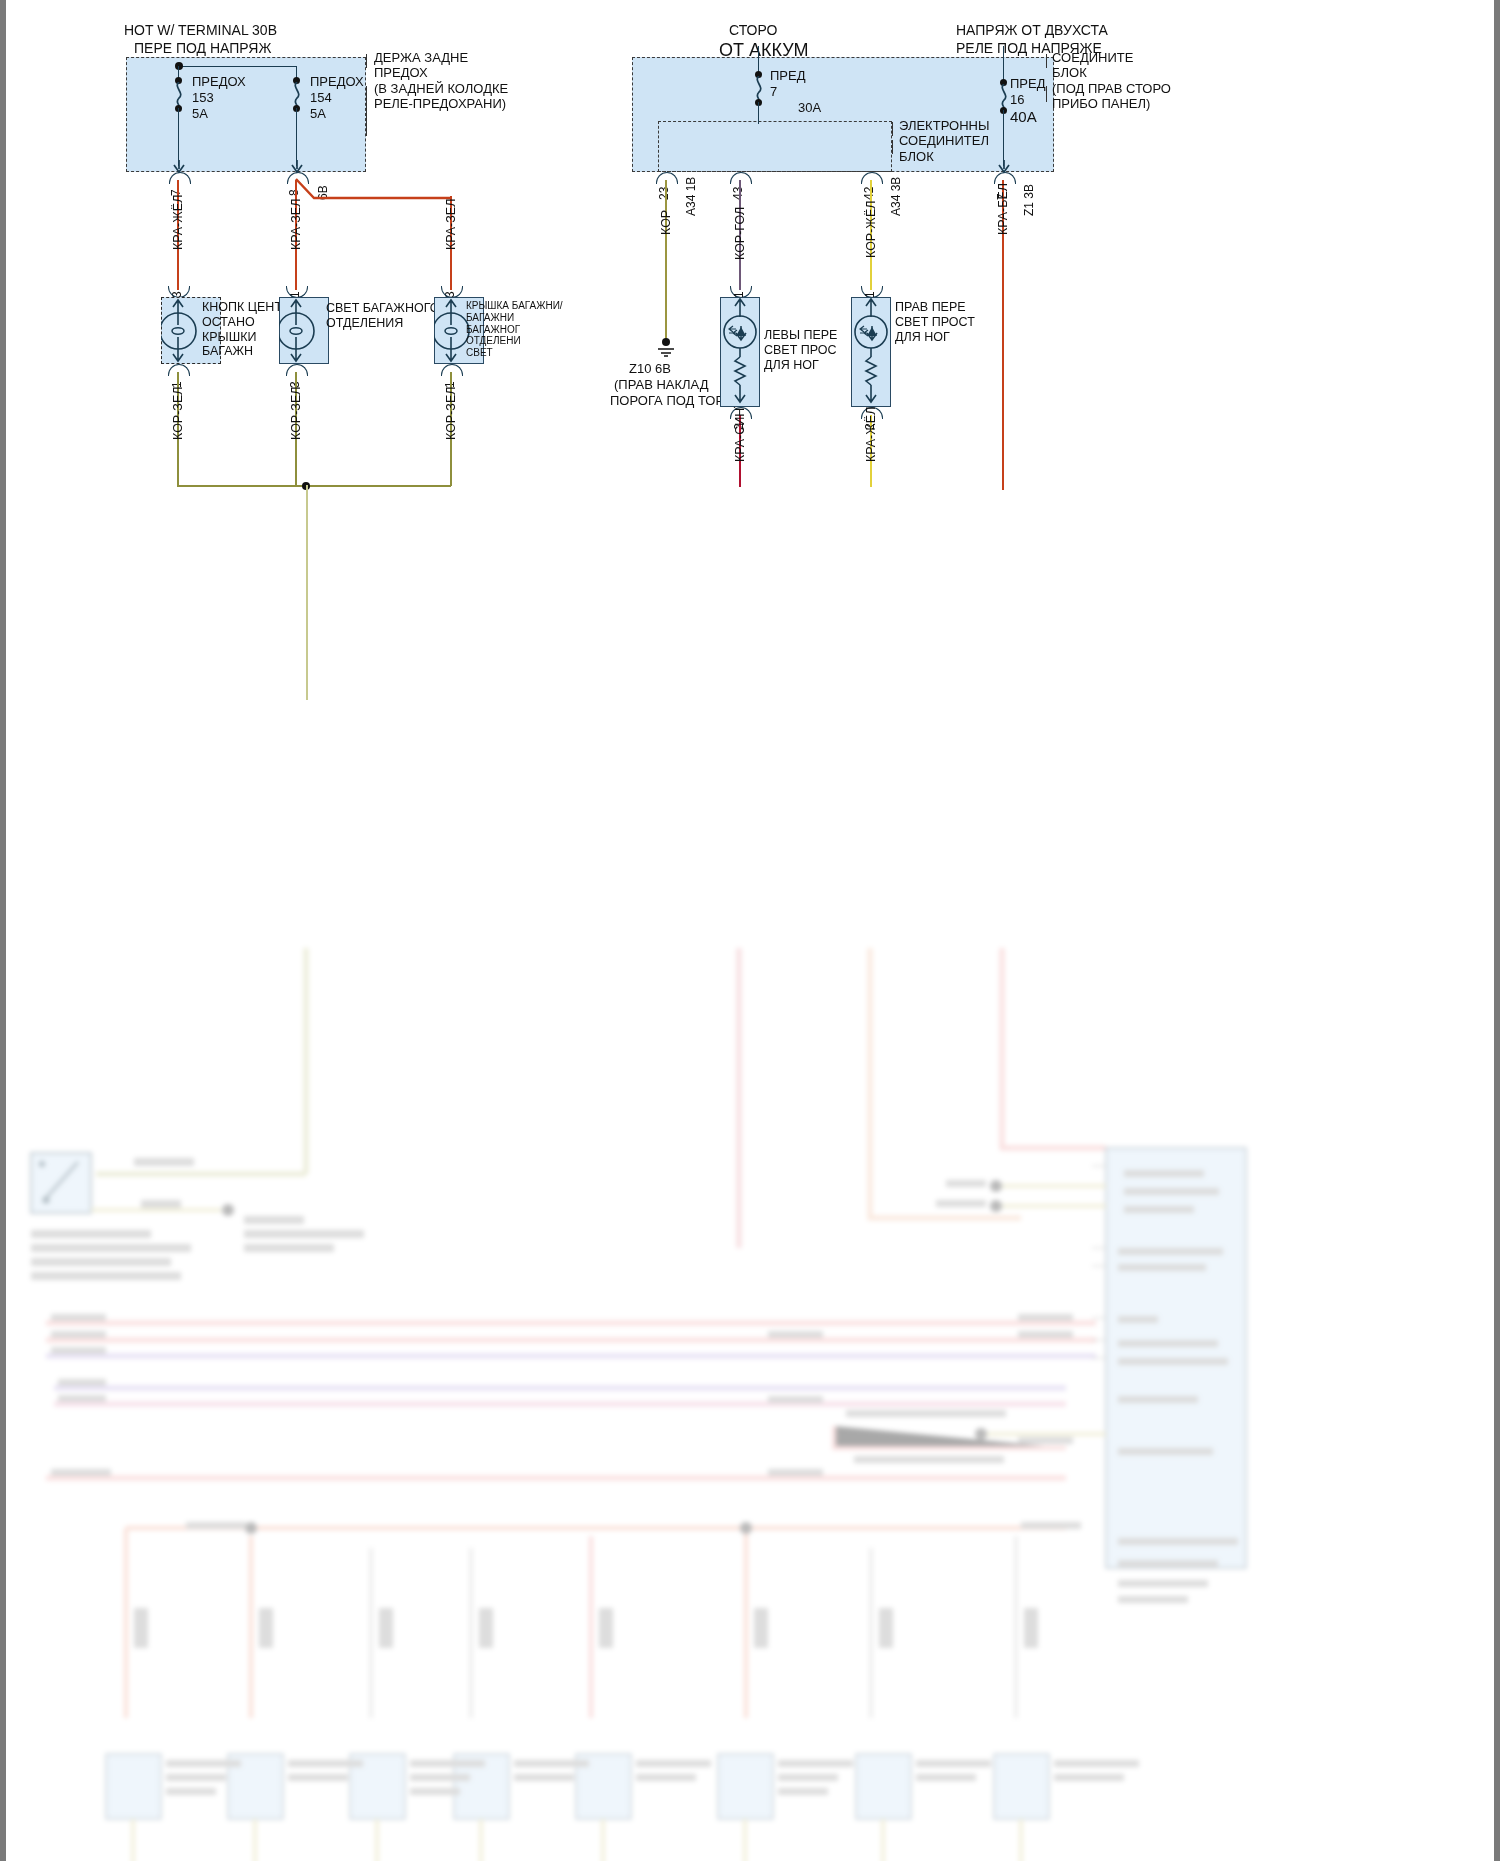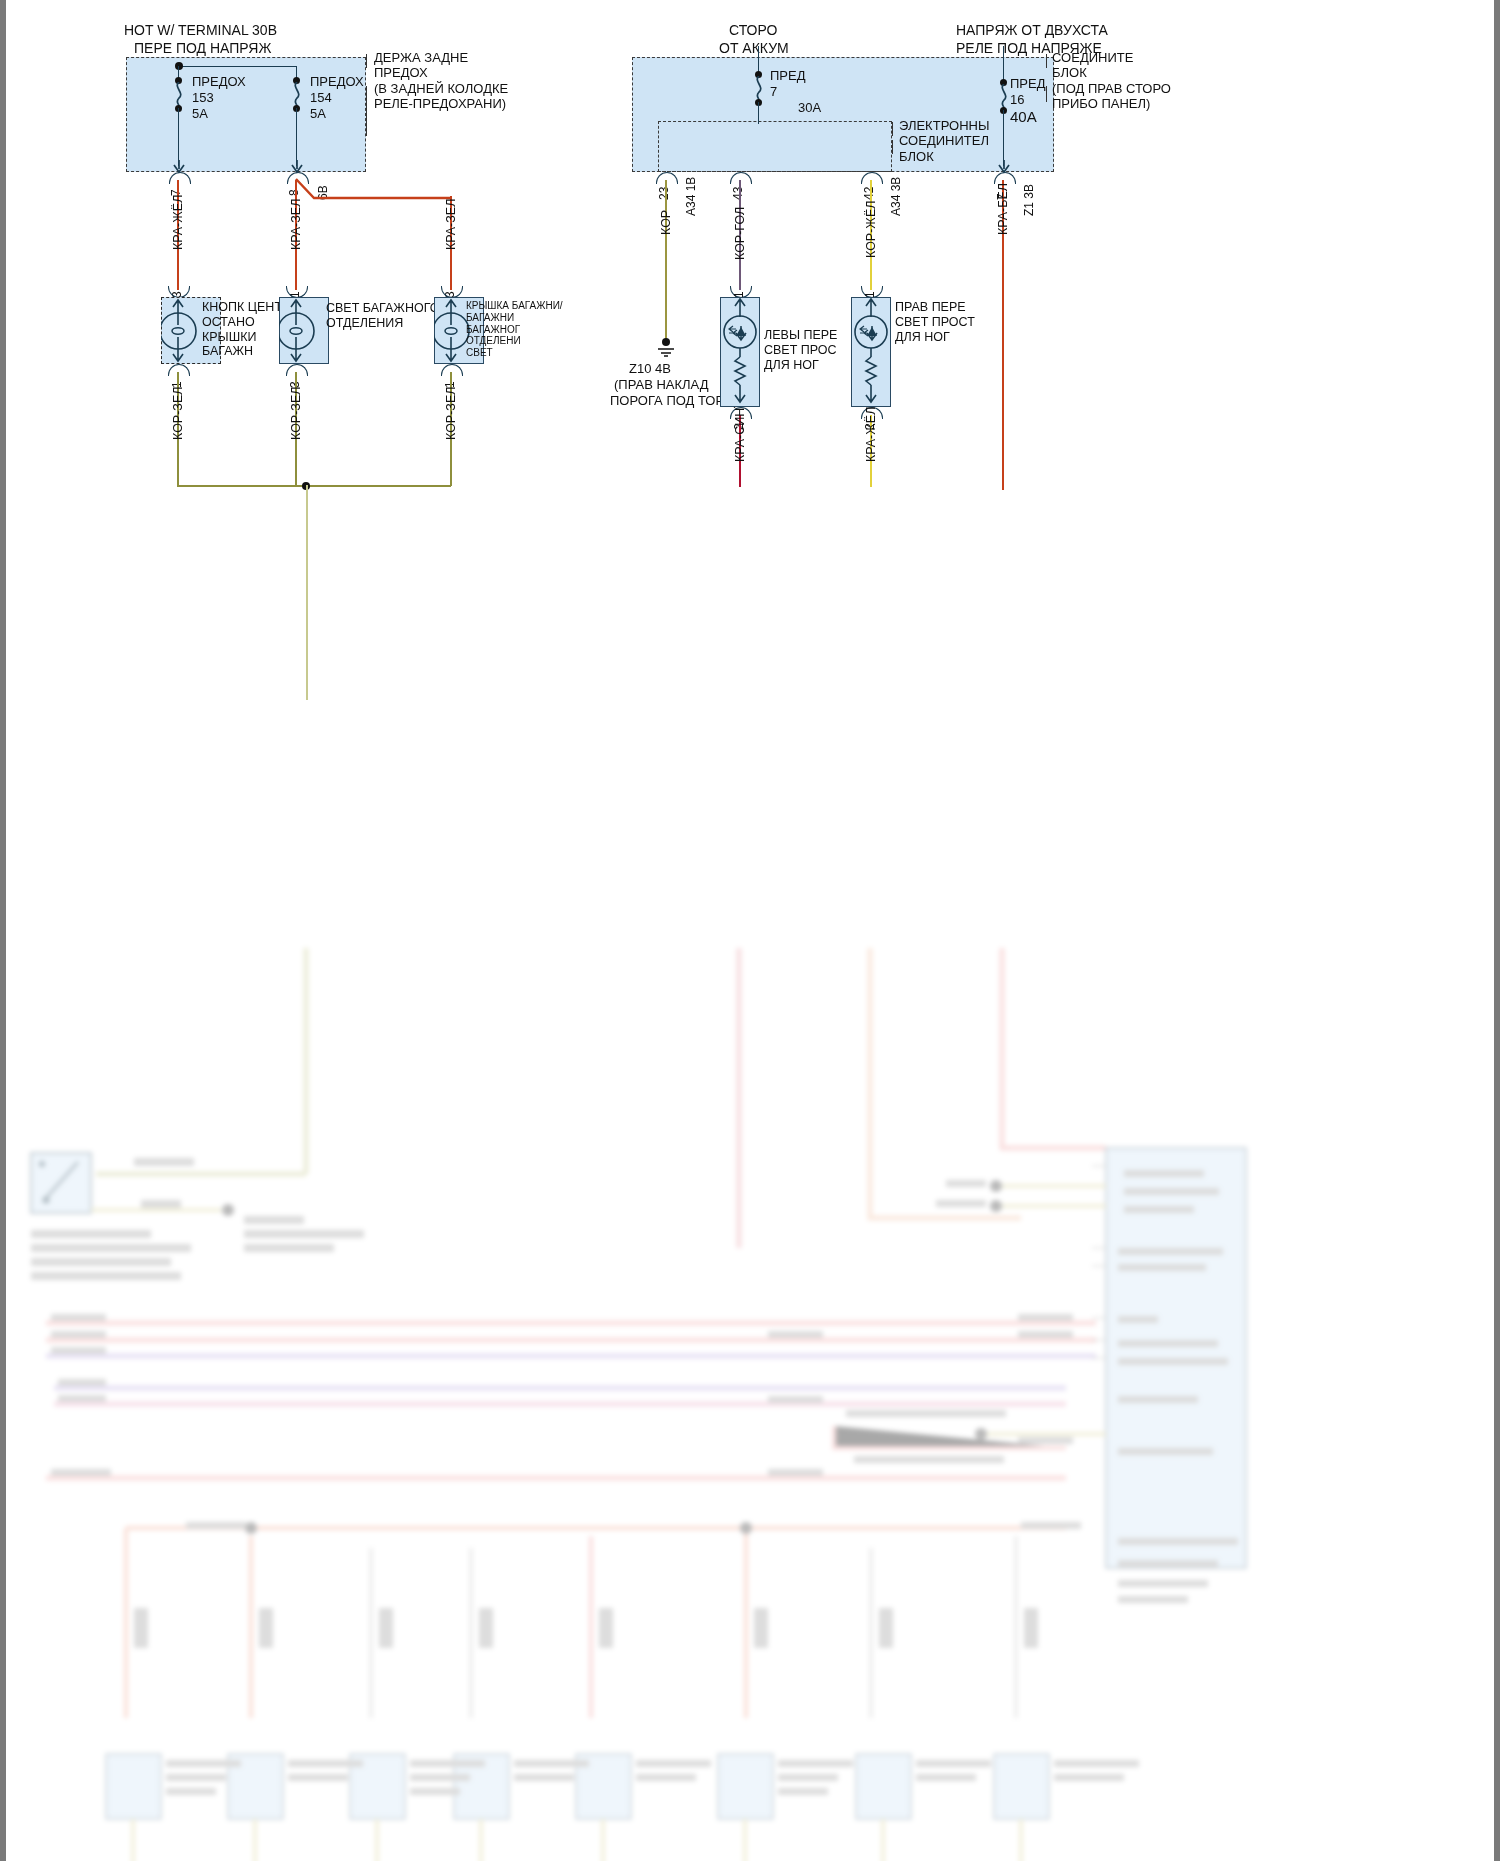--- a/index.html
+++ b/index.html
@@ -164,21 +164,21 @@
     <div class="vlbl" style="left:283px;top:440px;font-size:12.5px;">КОР-ЗЕЛ</div>
 
     <div class="wire" style="left:444px;top:372px;width:0;height:114px;border-left:2.4px solid #8e8f3c;"></div>
     <div class="vlbl" style="left:438px;top:440px;font-size:12.5px;">КОР-ЗЕЛ</div>
 
     <div class="wire" style="left:171px;top:485px;width:274px;height:0;border-top:2.4px solid #8e8f3c;"></div>
     <div class="dot" style="left:296px;top:482px;"></div>
     <div class="wire" style="left:300px;top:485px;width:0;height:215px;border-left:2.4px solid #c7c98f;"></div>
 
     <div class="lbl" style="left:723px;top:22px;font-size:14px;">СТОРО</div>
-    <div class="lbl" style="left:713px;top:40px;font-size:14px;">ОТ АККУМ</div>
+    <div class="lbl" style="left:713px;top:40px;font-size:18px;">ОТ АККУМ</div>
 
     <div class="lbl" style="left:950px;top:22px;font-size:14px;">НАПРЯЖ ОТ ДВУХСТА</div>
     <div class="lbl" style="left:950px;top:40px;font-size:14px;">РЕЛЕ ПОД НАПРЯЖЕ</div>
 
     <div class="blk" style="left:626px;top:57px;width:422px;height:115px;"></div>
 
     <div class="lbl" style="left:1046px;top:50px;font-size:13px;">СОЕДИНИТЕ
 БЛОК
 (ПОД ПРАВ СТОРО
 ПРИБО ПАНЕЛ)</div>
@@ -229,21 +229,21 @@
     <div class="vlbl" style="left:883px;top:216px;font-size:12px;">A34 3B</div>
     <div class="vlbl" style="left:989px;top:200px;font-size:12px;">7</div>
     <div class="vlbl" style="left:1016px;top:216px;font-size:12px;">Z1 3B</div>
 
     <div class="wire" style="left:659px;top:180px;width:0;height:162px;border-left:2.4px solid #9b9640;"></div>
     <div class="vlbl" style="left:653px;top:235px;font-size:12.5px;">КОР</div>
     <svg style="position:absolute;left:647px;top:338px;" width="26" height="20">
       <circle cx="13" cy="4" r="4" fill="#111"></circle>
       <path d="M5,11 L21,11 M8,15 L18,15 M11,18 L15,18" stroke="#111" stroke-width="1.7"></path>
     </svg>
-    <div class="lbl" style="left:623px;top:361px;font-size:13px;">Z10 4B</div>
+    <div class="lbl" style="left:623px;top:361px;font-size:13px;">Z10 6B</div>
     <div class="lbl" style="left:608px;top:377px;font-size:13px;">(ПРАВ НАКЛАД</div>
     <div class="lbl" style="left:604px;top:393px;font-size:13px;">ПОРОГА ПОД ТОРП)</div>
 
     <div class="wire" style="left:733px;top:180px;width:0;height:110px;border-left:2.4px solid #6e5878;"></div>
     <div class="vlbl" style="left:727px;top:260px;font-size:12.5px;">КОР-ГОЛ</div>
     <div class="brkd" style="left:724px;top:286px;"></div>
     <div class="vlbl" style="left:726px;top:298px;font-size:12px;">1</div>
 
     <div class="lampbox" style="left:714px;top:297px;width:40px;height:110px;"></div>
     <svg style="position:absolute;left:714px;top:297px;" width="40" height="110">

